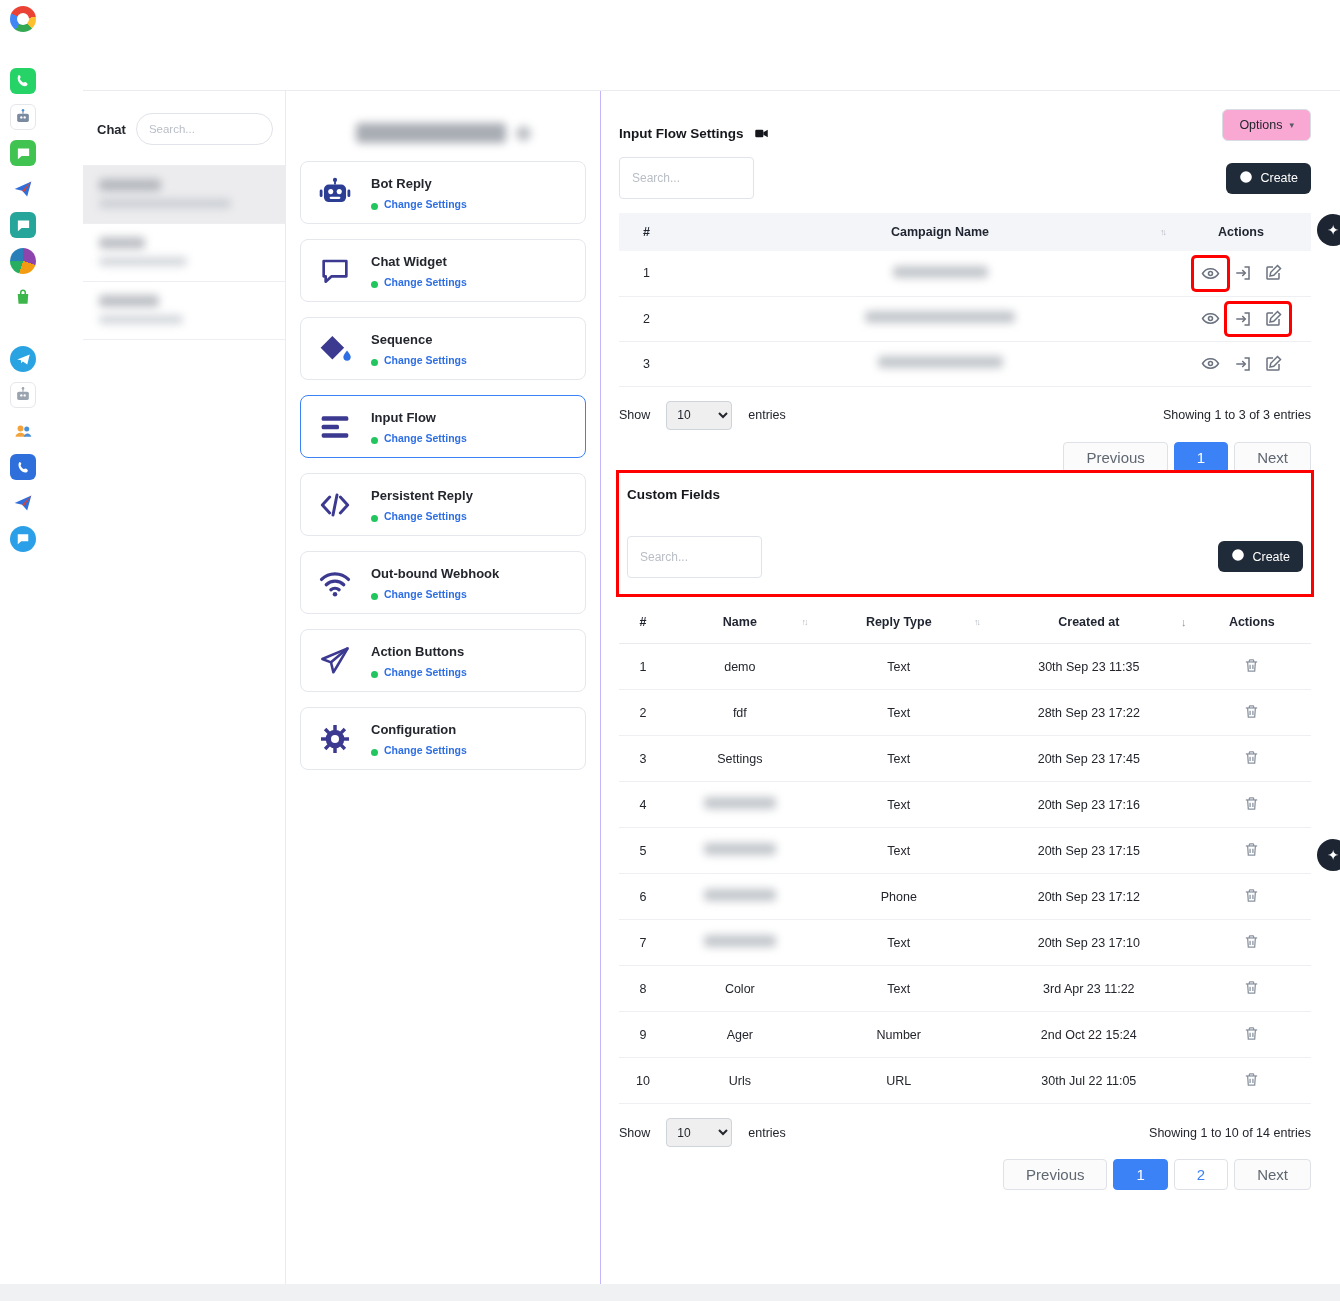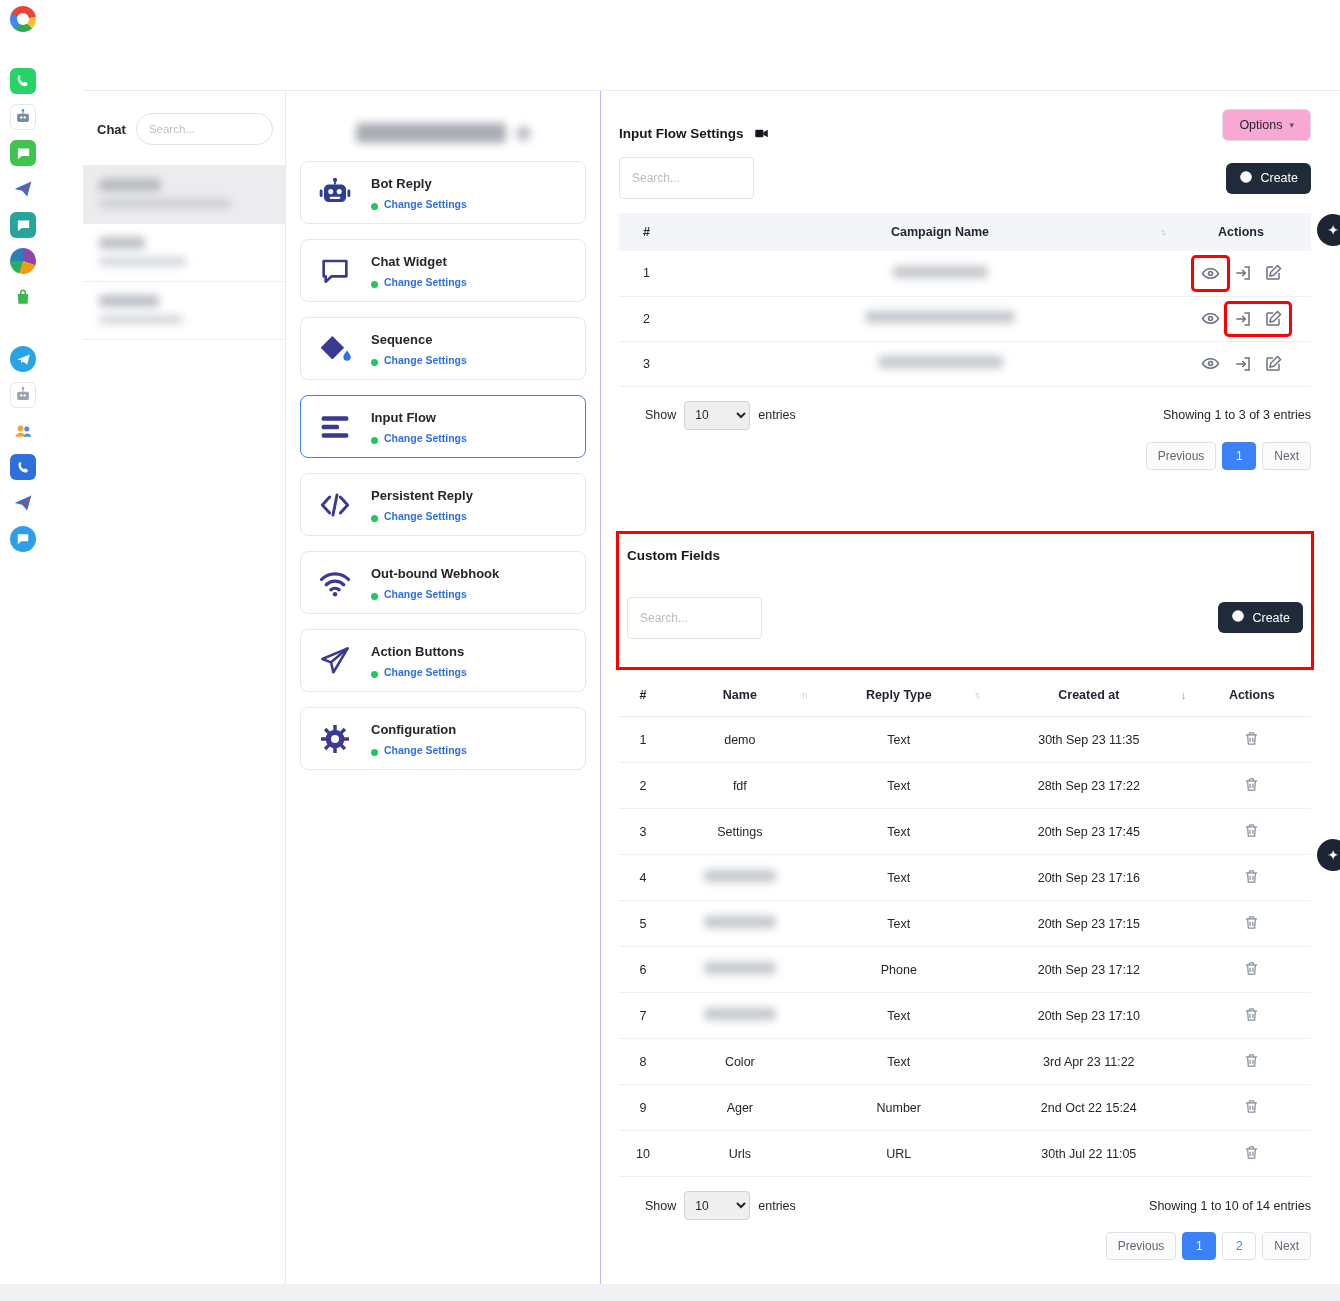--- a/index.html
+++ b/index.html
@@ -92,32 +92,32 @@
   .tbl1 tbody tr:nth-of-type(1) .camp-blur { width:95px; }
   .tbl1 tbody tr:nth-of-type(2) .camp-blur { width:150px; }
   .tbl1 tbody tr:nth-of-type(3) .camp-blur { width:125px; }
   .acts-cell { display:flex; align-items:center; justify-content:center; }
   .act-group { display:inline-flex; align-items:center; gap:12px; padding:6px 7px; border-radius:2px; }
   .act-group.annotated { box-shadow:0 0 0 3px #ff0000; }
   .icon-btn { background:none; border:none; padding:0; cursor:pointer; display:inline-flex;
               align-items:center; justify-content:center; }
 
   .tbl-footer { display:flex; align-items:center; justify-content:space-between; margin-top:14px; }
-  .show-wrap { display:flex; align-items:center; gap:8px; font-size:12.5px; color:#23262d;margin-left:26px; }
+  .show-wrap { display:flex; align-items:center; gap:16px; font-size:12.5px; color:#23262d; }
   .per-page { height:29px; width:66px; border:1px solid #ced4da; border-radius:4px; font-size:12px;
               color:#23262d; font-family:inherit; padding-left:6px; }
   .summary { font-size:12.5px; color:#23262d; }
   .pagination { display:flex; justify-content:flex-end; gap:6px; margin-top:12px; }
-  .page-btn { min-width:34px; padding:6px 11px; font-size:12px; font-family:inherit; text-align:center;
+  .page-btn { min-width:34px; padding:6px 22px; font-size:15px; font-family:inherit; text-align:center;
               border:1px solid #dee2e6; background:#fbfbfc; color:#5f6771; border-radius:4px; cursor:pointer; }
   .page-btn.num { background:#fff; color:#3b82f6; }
   .page-btn.active { background:#3b82f6; border-color:#3b82f6; color:#fff; }
 
   
-  .cf-block { margin-top:64px; outline:3px solid #ff0000; padding:14px 8px 28px 8px; }
+  .cf-block { outline:3px solid #ff0000; padding:14px 8px 16px 8px; }
   .cf-title { font-size:13.5px; font-weight:bold; color:#15171c; }
   .cf-toolbar { display:flex; align-items:center; justify-content:space-between; margin-top:34px; }
 
   .tbl2 { margin-top:8px; }
   .tbl2 thead tr { height:42px; border-bottom:1px solid #e9ebef; }
   .tbl2 tbody tr { height:46px; border-bottom:1px solid #edeff3; }
   .tbl2 .c0 { width:48px; text-align:center; }
   .tbl2 .c1 { width:145px; text-align:center; }
   .tbl2 .c2 { width:172px; text-align:center; }
   .tbl2 .c3 { width:207px; text-align:center; }

